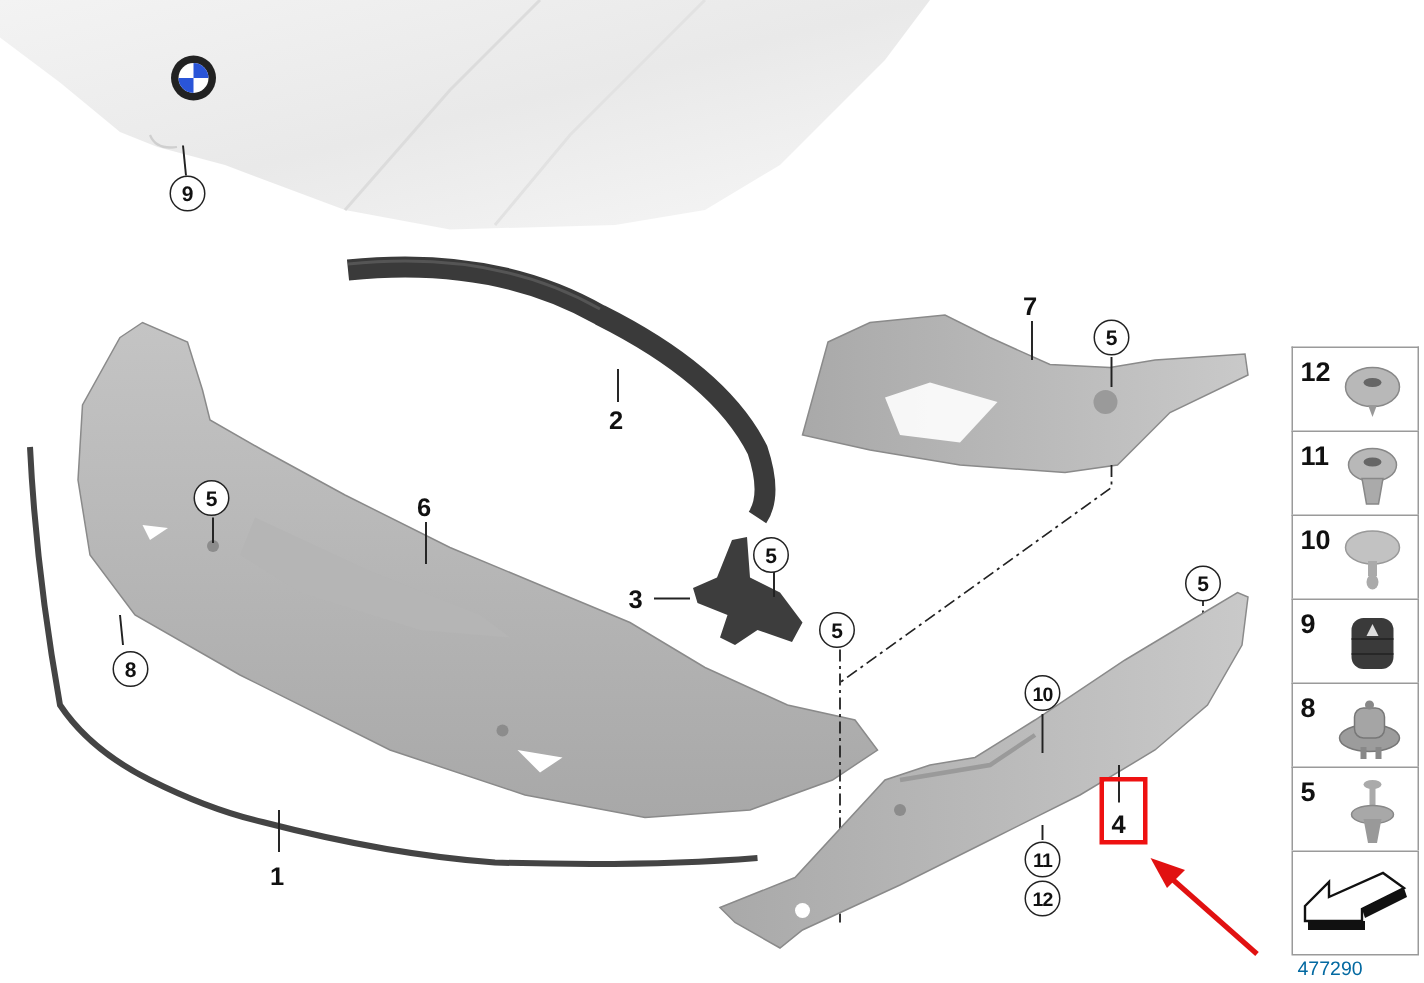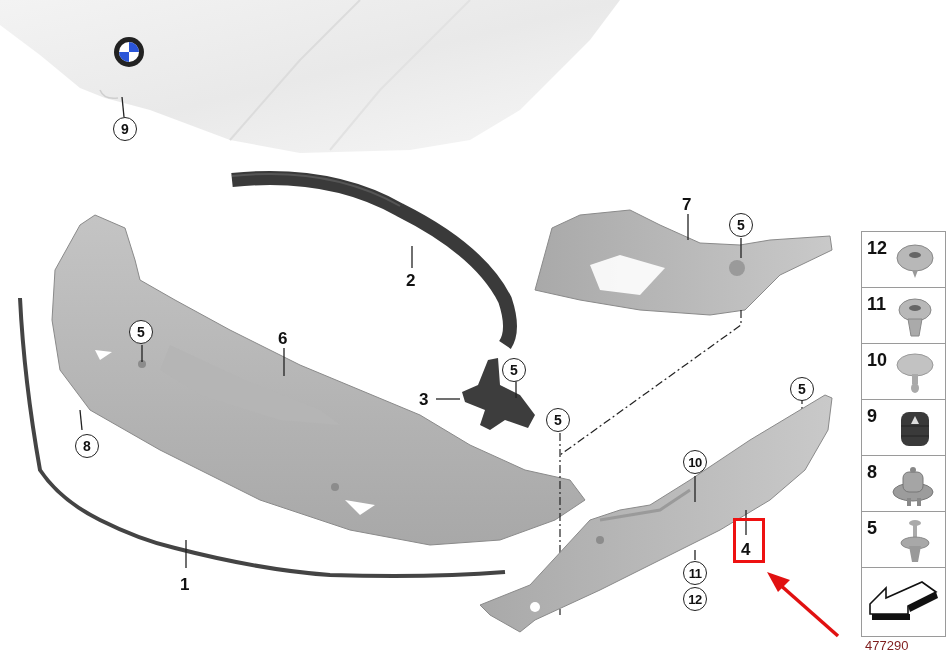--- a/index.html
+++ b/index.html
@@ -6,21 +6,21 @@
   body { width:949px; height:655px; position:relative; overflow:hidden; font-family:"Liberation Sans", sans-serif; }
   #diagram { position:absolute; left:0; top:0; width:949px; height:655px; }
   .callout { position:absolute; font-weight:bold; color:#111; font-size:17px; line-height:1; text-align:center; }
   .circ { position:absolute; width:24px; height:24px; border:1.6px solid #222; border-radius:50%; background:#fff; font-weight:bold; font-size:14px; color:#111; display:flex; align-items:center; justify-content:center; box-sizing:border-box; }
   .circ.sm2 { font-size:13px; letter-spacing:-0.5px; }
   .legend { position:absolute; left:861px; top:231px; width:85px; }
   .legend-cell { position:relative; height:56px; border:1.5px solid #9a9a9a; border-bottom:none; box-sizing:border-box; background:#fff; }
   .legend-cell:last-of-type { border-bottom:1.5px solid #9a9a9a; }
   .legend-num { position:absolute; left:5px; top:6px; font-weight:bold; font-size:18px; color:#111; }
   .legend-icon { position:absolute; right:8px; top:6px; }
-  .legend-id { position:absolute; left:865px; top:638px; font-size:13px; color:#7f1d1d; }
+  .legend-id { position:absolute; left:865px; top:638px; font-size:13px; color:#0369a1; }
   .highlight-box { position:absolute; left:733px; top:518px; width:32px; height:45px; border:3px solid #e11; box-sizing:border-box; }
 </style>
 </head>
 <body>
 
 <div id="diagram">
 <svg width="949" height="655" viewBox="0 0 949 655" xmlns="http://www.w3.org/2000/svg">
   <defs>
     <linearGradient id="hood" x1="0" y1="0" x2="1" y2="1">
       <stop offset="0" stop-color="#f3f3f3"></stop>

